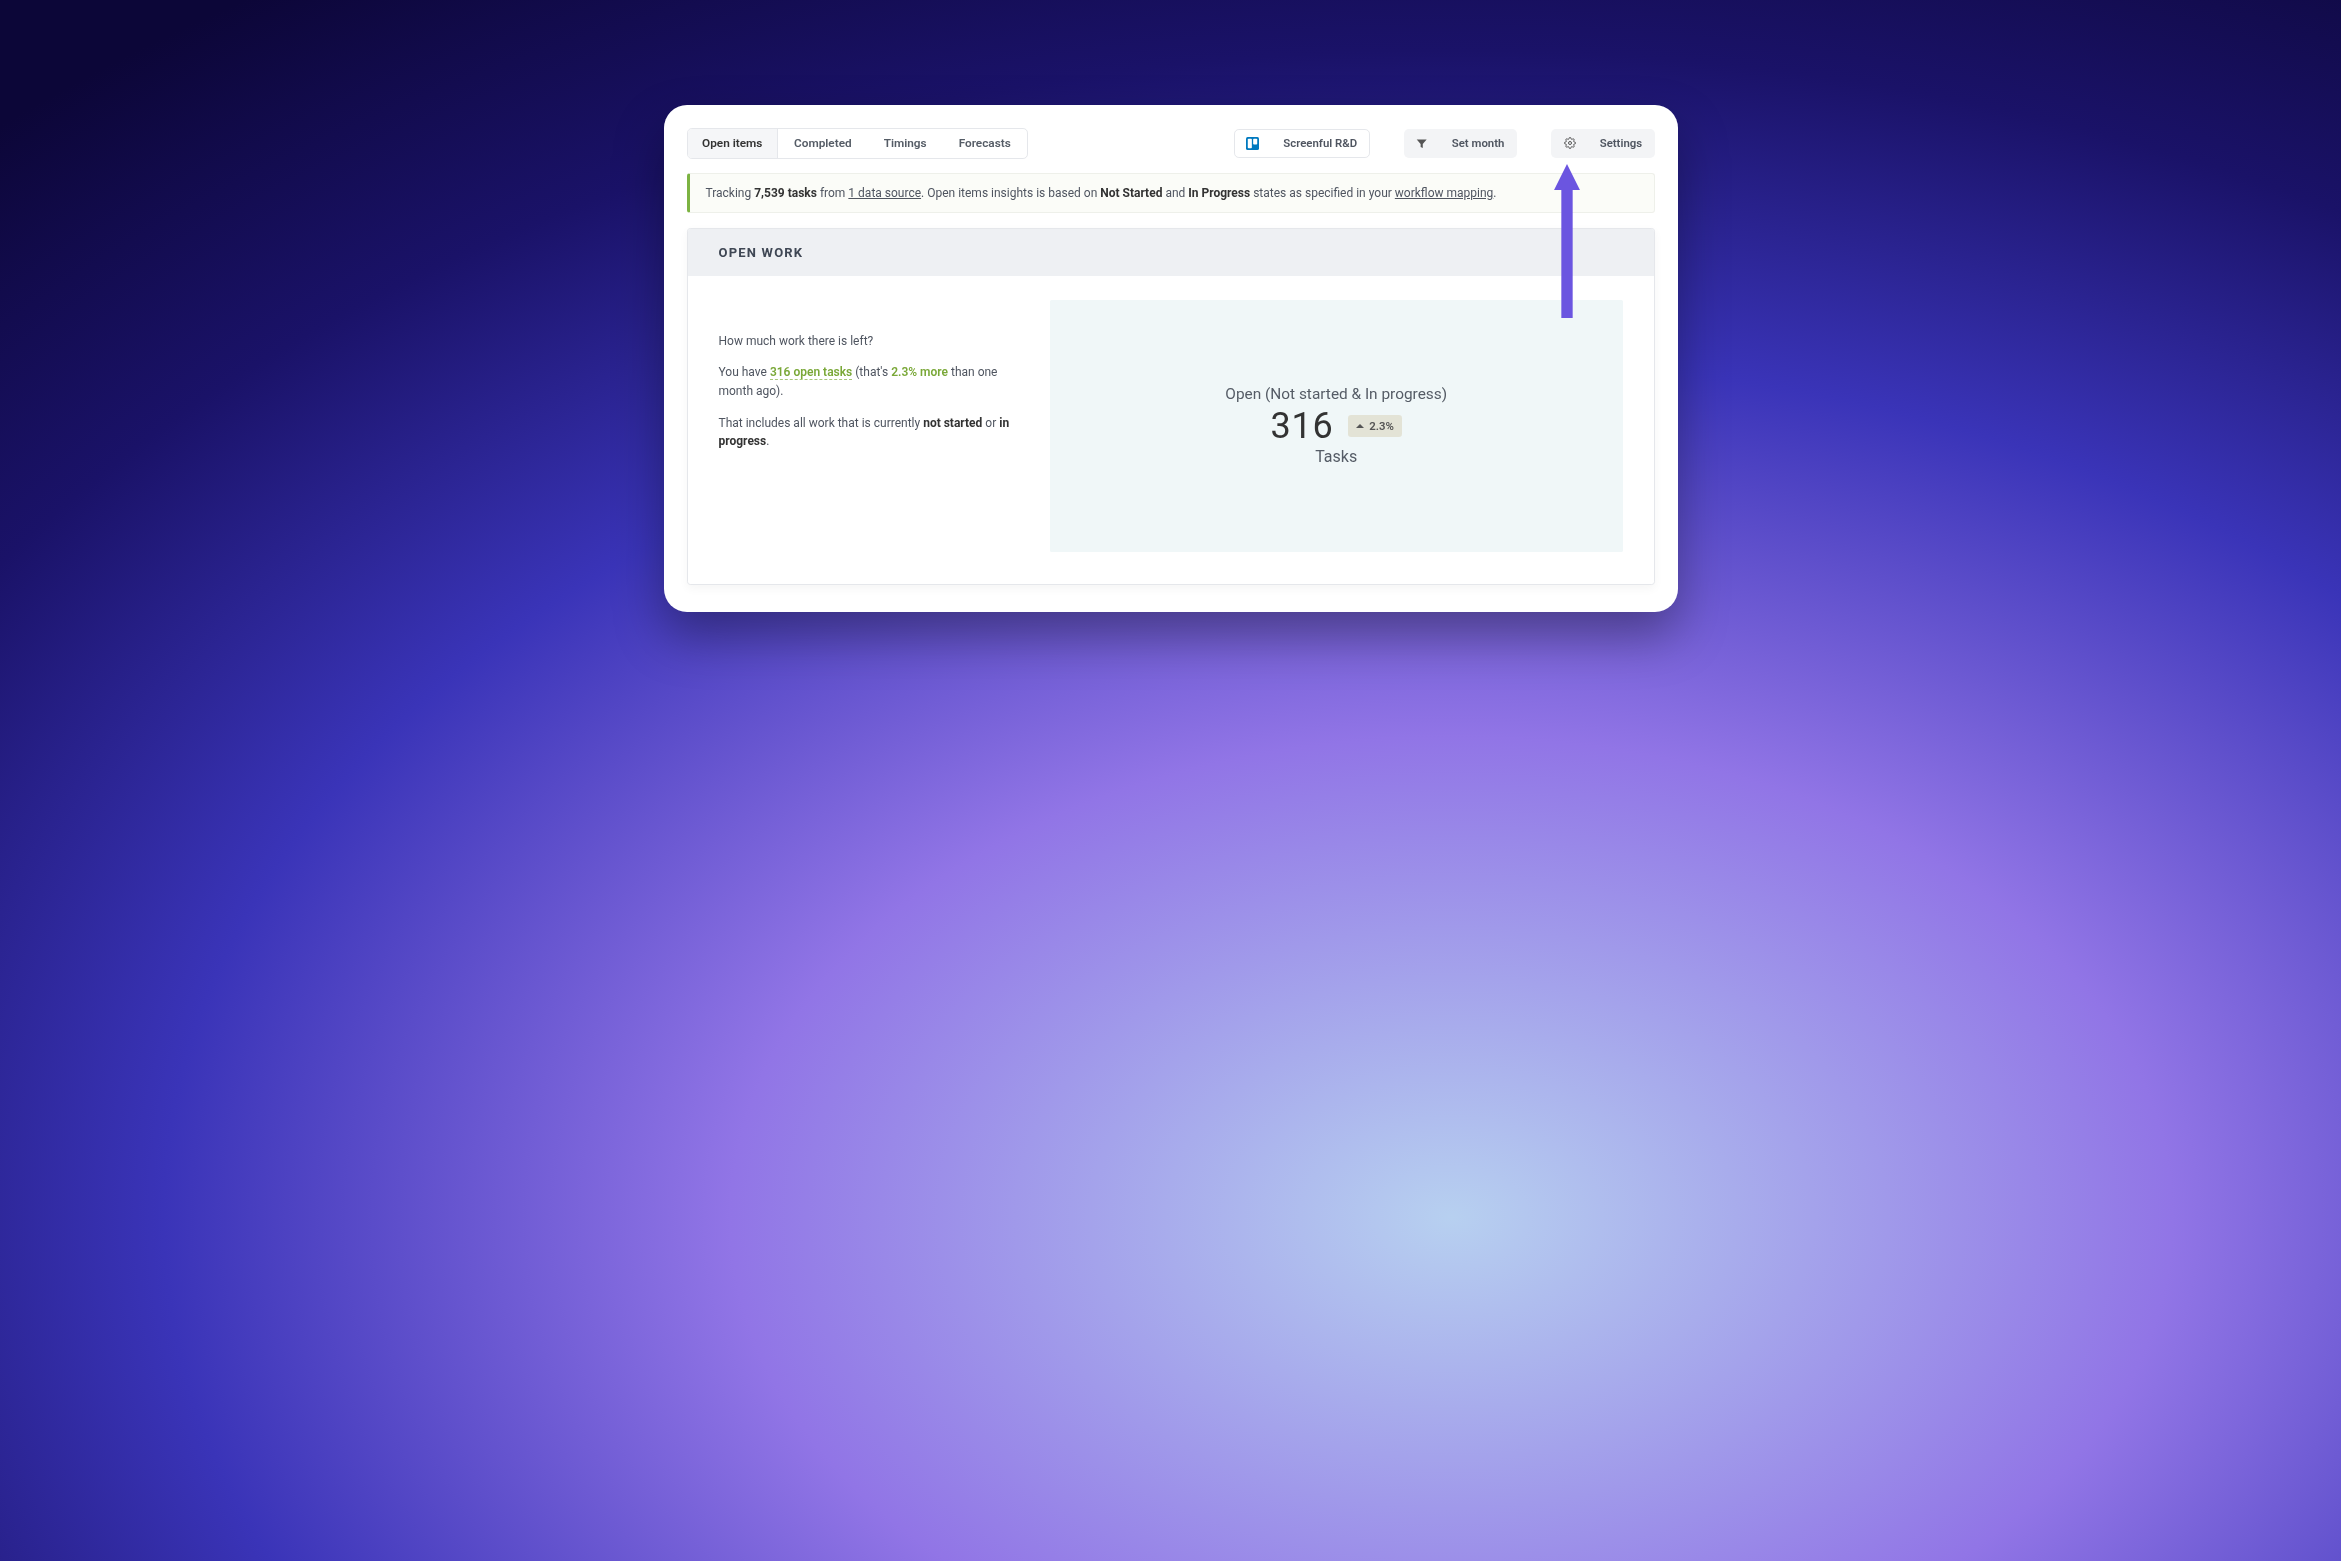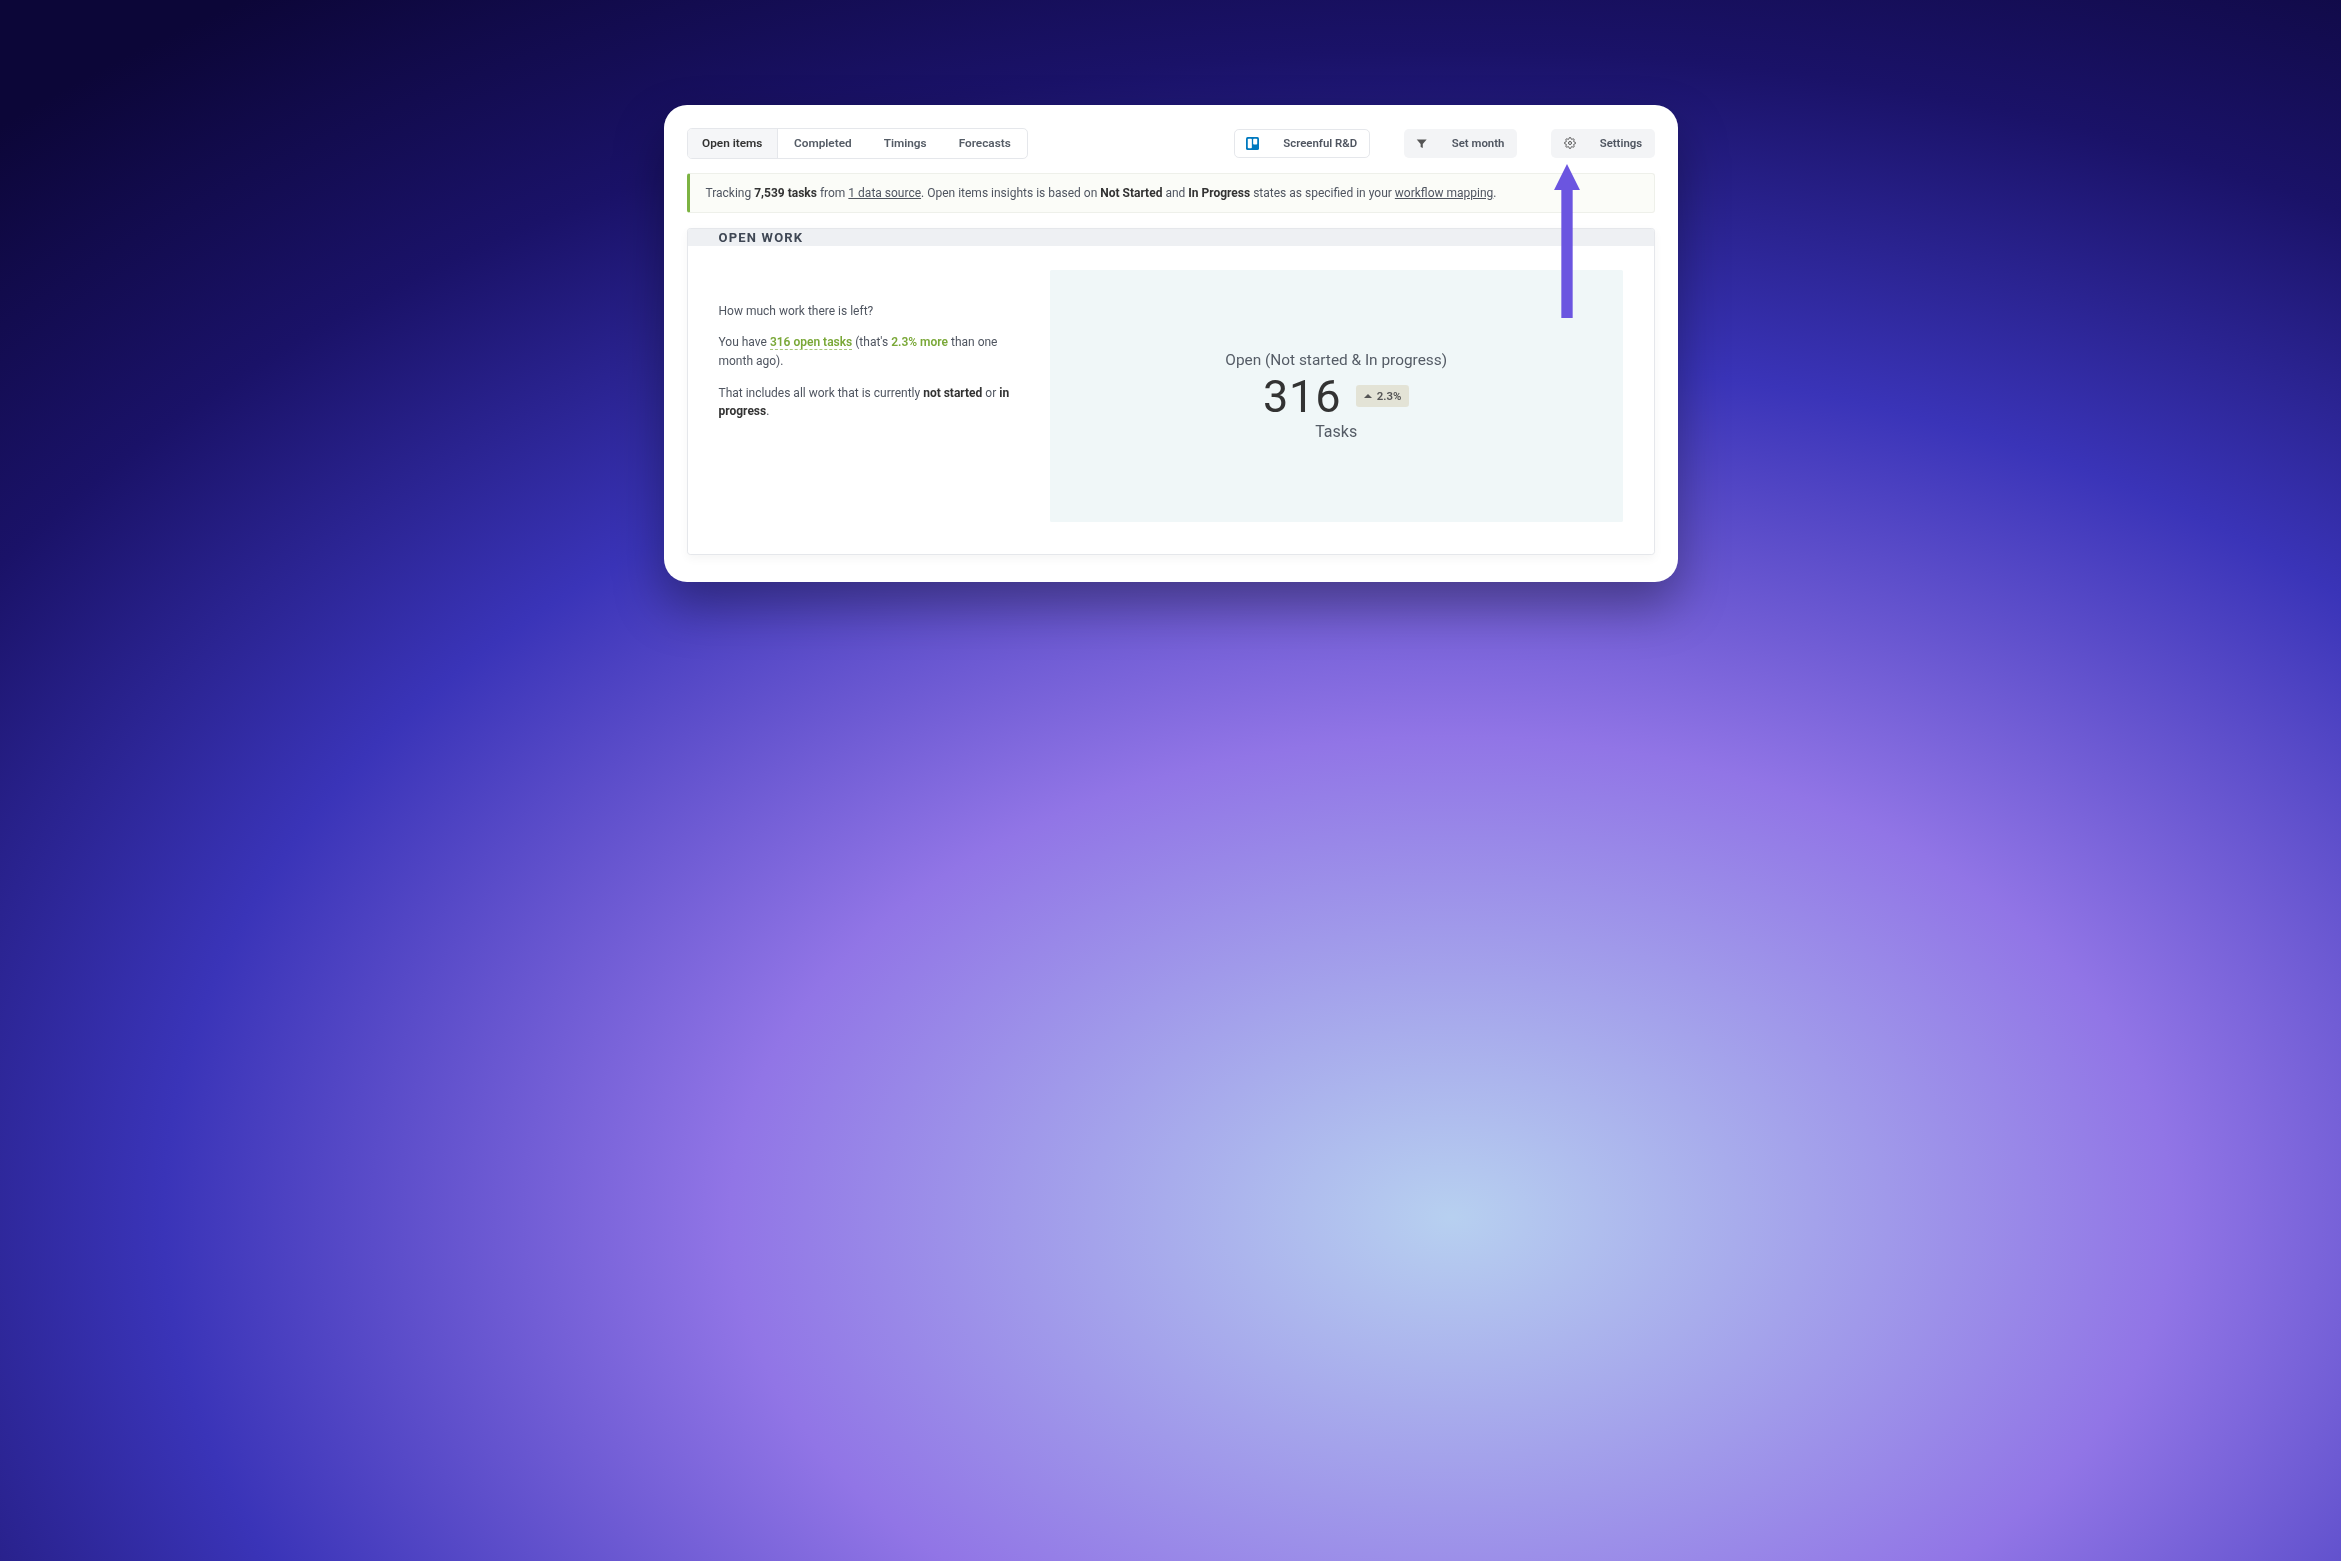--- a/index.html
+++ b/index.html
@@ -90,21 +90,21 @@
   .banner b { color:#333; font-weight:700; }
   .banner .u { text-decoration: underline; cursor:pointer; }
   .card {
     border: 0.8px solid #e5e7eb;
     border-radius: 3.2px;
     overflow: hidden;
     box-shadow: 0 3.2px 9.7px rgba(0,0,0,0.04);
   }
   .card-head {
     background: #eef0f3;
-    padding: 1px 31px;
+    padding: 16px 31px;
     font-size: 13px;
     font-weight: 700;
     letter-spacing: 1.2px;
     color: #3f4754;
   }
   .card-body {
     display: flex;
     padding: 24px 31px 32px 31px;
     gap: 24px;
     align-items: stretch;
@@ -124,21 +124,21 @@
     flex: 1;
     background: #f0f7f8;
     border-radius: 1.6px;
     display: flex;
     flex-direction: column;
     align-items: center;
     justify-content: center;
   }
   .viz-title { font-size: 15.4px; color:#555c66; margin-bottom:4.9px; }
   .viz-row { display:flex; align-items:center; gap:14.6px; }
-  .viz-num { font-size: 45px; font-weight:400; color:#333; letter-spacing:0.8px; line-height:1; }
+  .viz-num { font-size: 36px; font-weight:400; color:#333; letter-spacing:0.8px; line-height:1; }
   .badge {
     display:inline-flex; align-items:center; gap:4.9px;
     background:#e3e3d6; color:#555; font-weight:600;
     font-size:11.4px; padding:4px 8px; border-radius:3.2px;
   }
   .badge .tri { width:0;height:0;border-left:4px solid transparent;border-right:4px solid transparent;border-bottom:4.9px solid #555; }
   .viz-sub { font-size:16px; color:#555c66; margin-top:3.2px; }
   
   .arrow {
     position:absolute;

